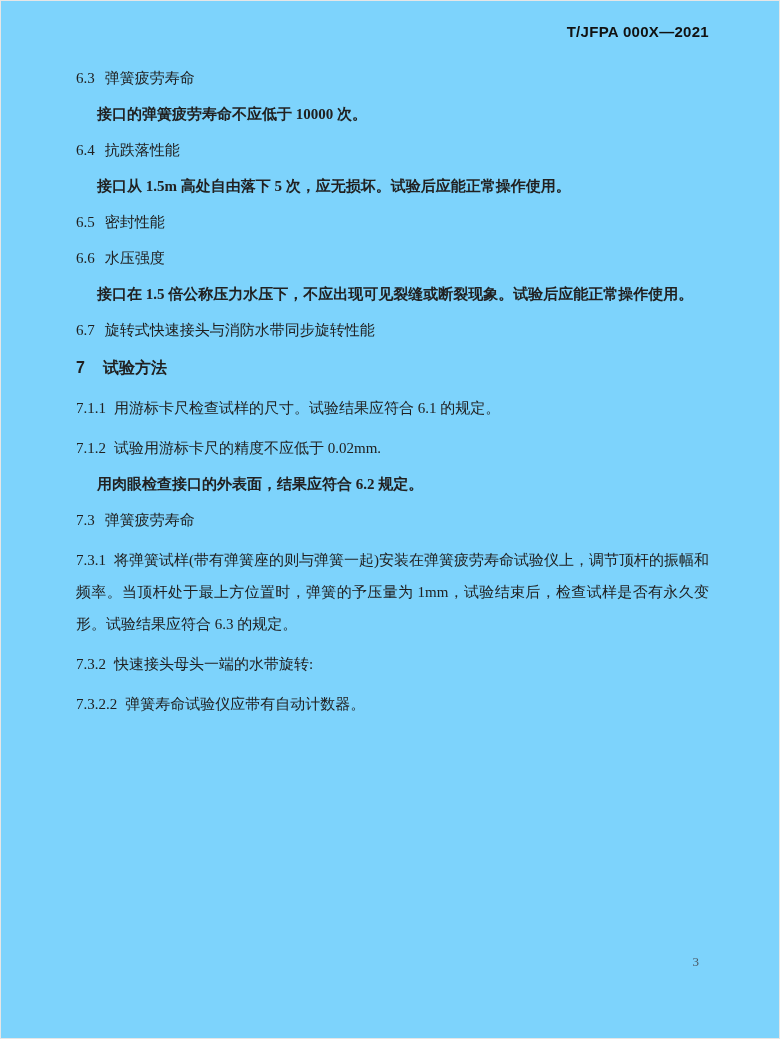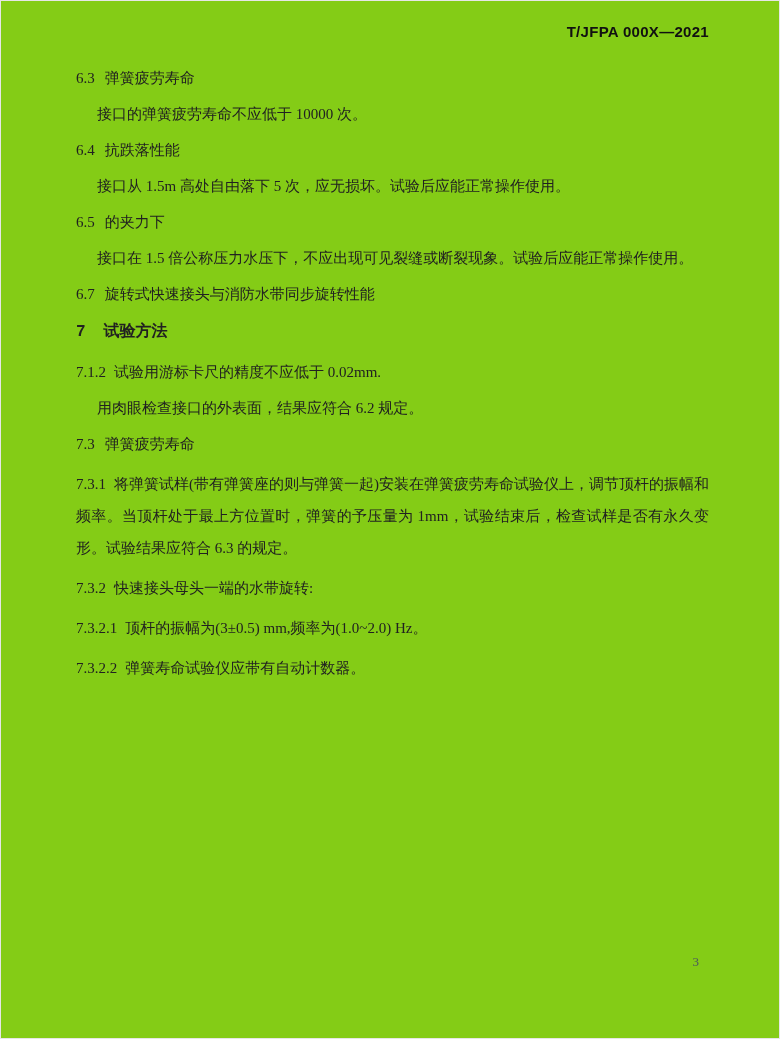--- a/index.html
+++ b/index.html
@@ -4,21 +4,21 @@
 <style>
   html, body {
     margin: 0;
     padding: 0;
     background: #ffffff;
   }
   .page {
     position: relative;
     width: 780px;
     height: 1039px;
-    background: #84cc16;
+    background: #7dd3fc;
     overflow: hidden;
     font-family: "Liberation Serif", serif;
     color: #212121;
     box-sizing: border-box;
     border: 1px solid #e6e6e6;
   }
   .header {
     position: absolute;
     top: 22px;
     right: 70px;
@@ -43,28 +43,29 @@
   }
   .content > :first-child {
     margin-top: 0;
   }
   .clause .num {
     margin-right: 10px;
   }
   .chapter {
     margin-top: 6px !important;
     font-weight: 700;
-    font-family: Liberation Mono, monospace;
+    font-family: Liberation Sans, sans-serif;
     font-size: 16px;
   }
   .chapter .num {
     margin-right: 18px;
   }
   .para {
     text-indent: 21px;
+    font-weight: bold;
   }
   .item {
     margin-top: 8px !important;
   }
   .item .inum {
     margin-right: 8px;
   }
   .page-number {
     position: absolute;
     top: 953px;
@@ -79,26 +80,27 @@
 
 <div class="page">
   <div class="header">
     <span>T/JFPA 000X—2021</span>
   </div>
   <main class="content">
       <div class="clause"><span class="num">6.3</span><span class="title">弹簧疲劳寿命</span></div>
       <p class="para">接口的弹簧疲劳寿命不应低于 10000 次。</p>
       <div class="clause"><span class="num">6.4</span><span class="title">抗跌落性能</span></div>
       <p class="para">接口从 1.5m 高处自由落下 5 次，应无损坏。试验后应能正常操作使用。</p>
-      <div class="clause"><span class="num">6.5</span><span class="title">的夹力下</span></div>
+      <div class="clause"><span class="num">6.5</span><span class="title">密封性能</span></div>
+      <div class="clause"><span class="num">6.6</span><span class="title">水压强度</span></div>
       <p class="para">接口在 1.5 倍公称压力水压下，不应出现可见裂缝或断裂现象。试验后应能正常操作使用。</p>
       <div class="clause"><span class="num">6.7</span><span class="title">旋转式快速接头与消防水带同步旋转性能</span></div>
       <div class="chapter"><span class="num">7</span><span class="title">试验方法</span></div>
+      <div class="item"><span class="inum">7.1.1</span><span>用游标卡尺检查试样的尺寸。试验结果应符合 6.1 的规定。</span></div>
       <div class="item"><span class="inum">7.1.2</span><span>试验用游标卡尺的精度不应低于 0.02mm.</span></div>
       <p class="para">用肉眼检查接口的外表面，结果应符合 6.2 规定。</p>
       <div class="clause"><span class="num">7.3</span><span class="title">弹簧疲劳寿命</span></div>
       <div class="item"><span class="inum">7.3.1</span><span>将弹簧试样(带有弹簧座的则与弹簧一起)安装在弹簧疲劳寿命试验仪上，调节顶杆的振幅和频率。当顶杆处于最上方位置时，弹簧的予压量为 1mm，试验结束后，检查试样是否有永久变形。试验结果应符合 6.3 的规定。</span></div>
       <div class="item"><span class="inum">7.3.2</span><span>快速接头母头一端的水带旋转:</span></div>
-      <div class="item"><span class="inum">7.3.2.1</span><span>顶杆的振幅为(3±0.5) mm,频率为(1.0~2.0) Hz。</span></div>
       <div class="item"><span class="inum">7.3.2.2</span><span>弹簧寿命试验仪应带有自动计数器。</span></div>
     </main>
   <div class="page-number">3</div>
 </div>
 
 </body></html>

